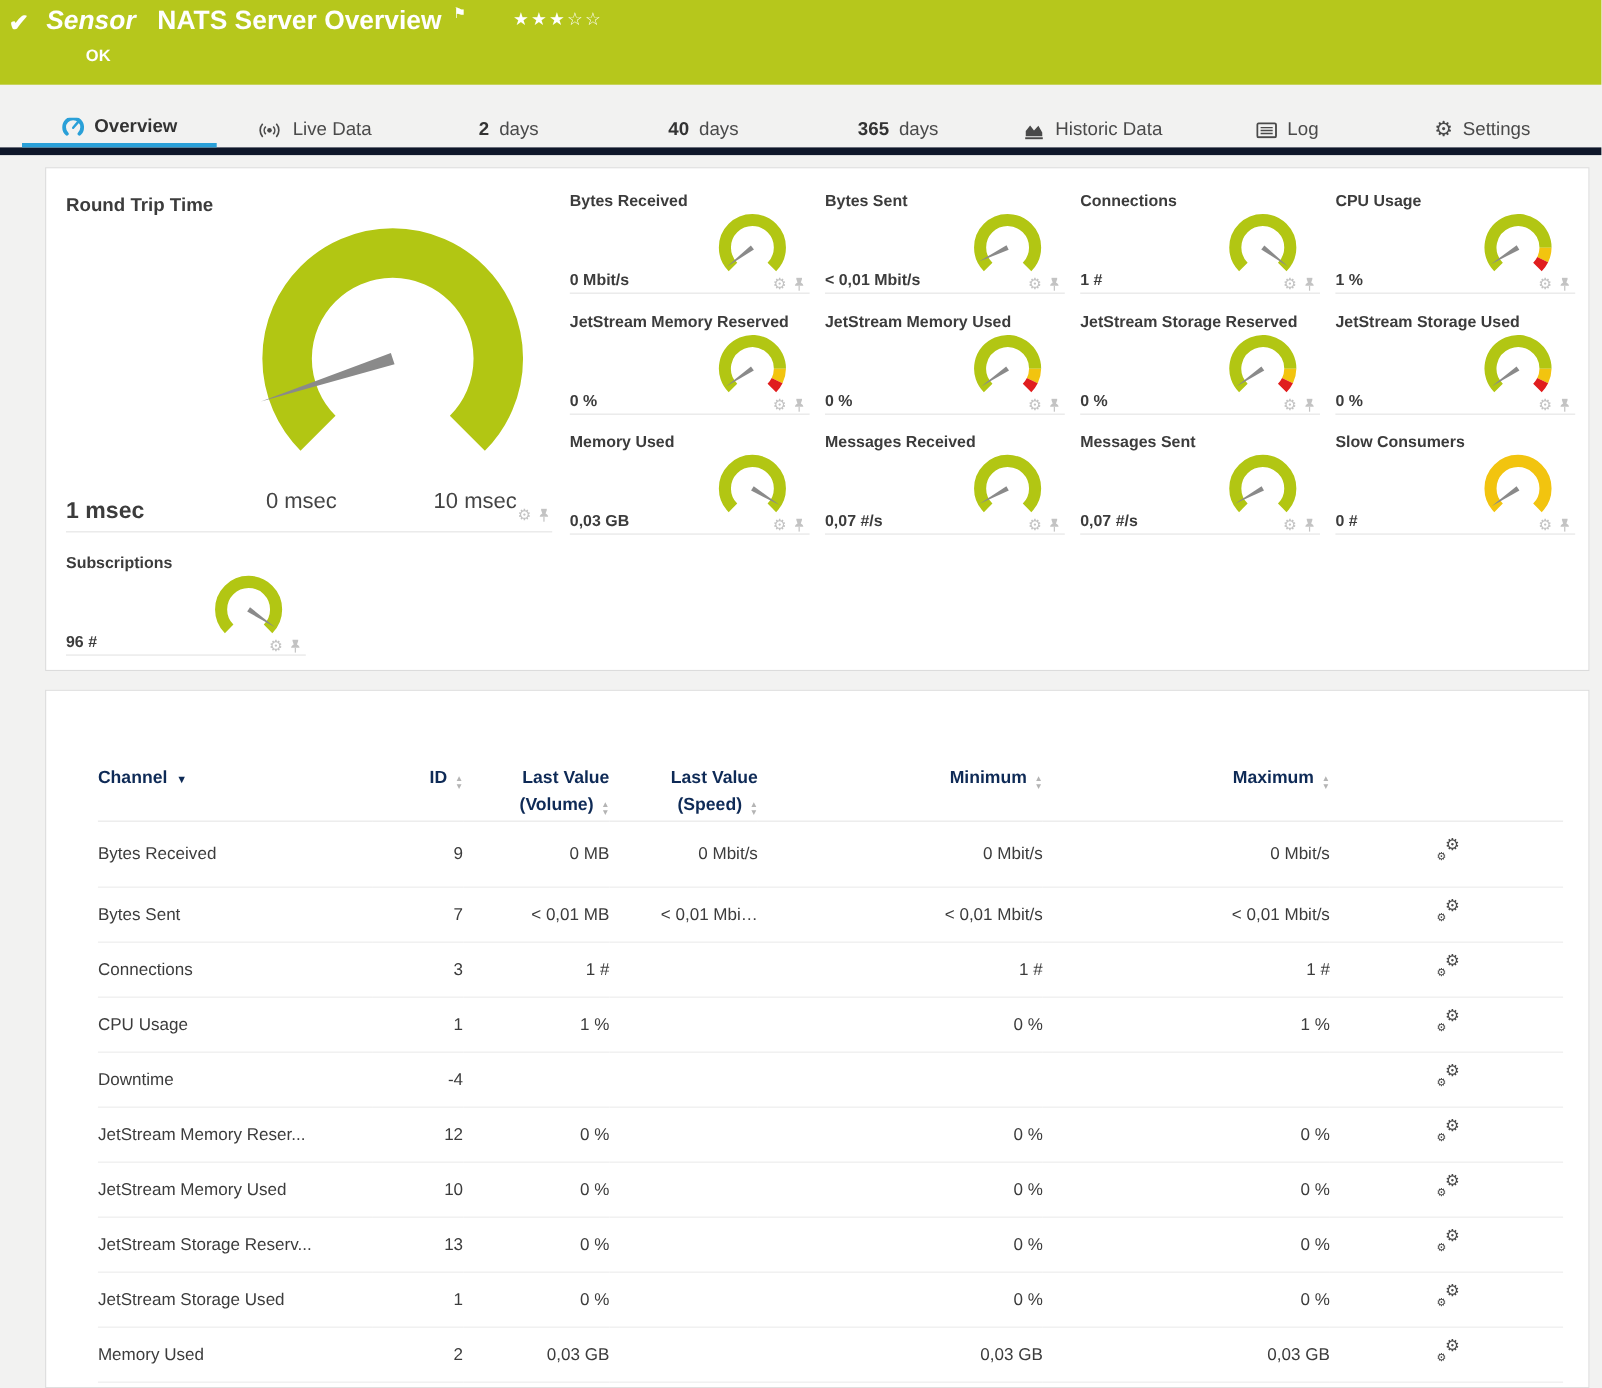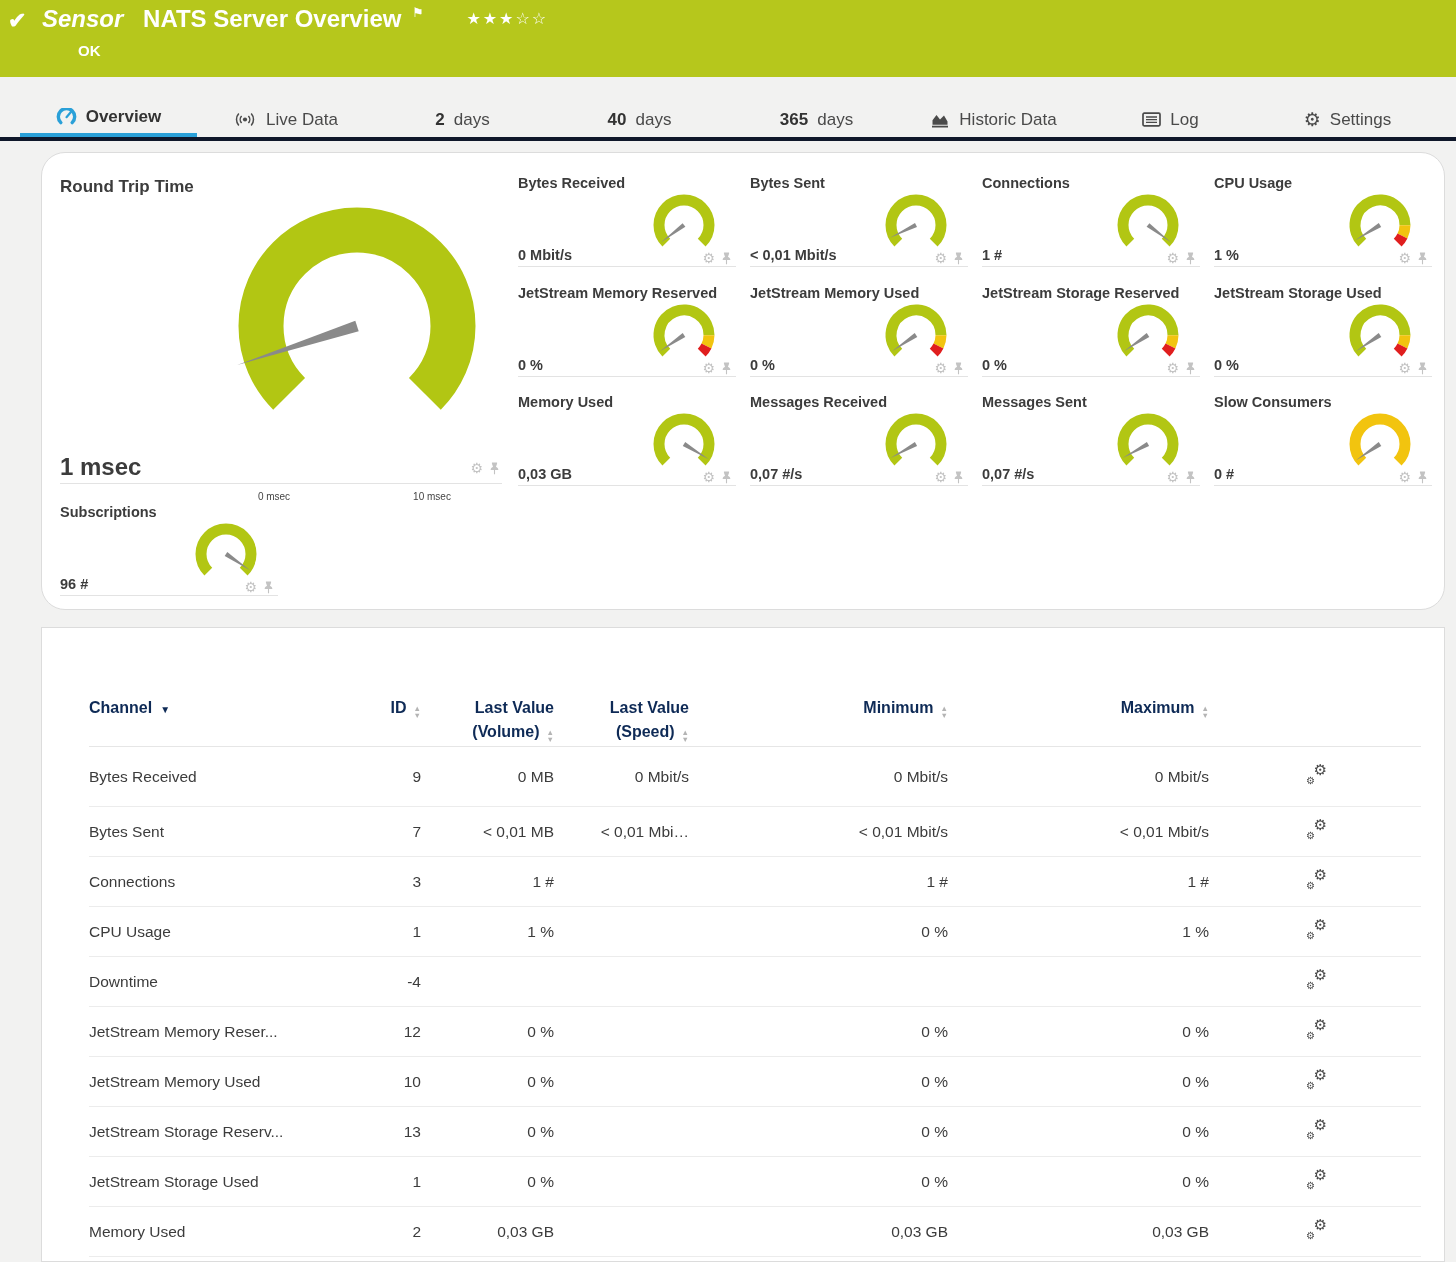--- a/index.html
+++ b/index.html
@@ -11,42 +11,42 @@
   .check  { position:absolute; left:8px; top:8px; font-size:22px; font-weight:bold; }
   .sensor-line { position:absolute; left:42px; top:5px; font-size:24px; white-space:nowrap; }
   .sensor-type { font-style:italic; font-weight:600; margin-right:13px; }
   .sensor-title{ font-weight:bold; }
   .flag   { font-size:13px; position:relative; top:-10px; margin-left:4px; font-weight:normal; }
   .stars  { margin-left:36px; font-size:16px; letter-spacing:2px; position:relative; top:-3px; }
   .status-ok { position:absolute; left:78px; top:42px; font-size:15px; font-weight:bold; }
 
   
   .tabbar { position:absolute; left:0; top:100px; width:1456px; height:41px; display:flex;
-            padding:0 20px; border-bottom:4px solid #0f172a; }
+            padding:0 20px; border-bottom:7px solid #0f172a; }
   .tab { flex:1; display:flex; align-items:center; justify-content:center; gap:9px;
          font-size:17px; color:#4a4a4a; cursor:pointer; padding-top:2px; }
   .tab b { font-weight:bold; color:#333; }
   .tab.active { border-bottom:4px solid #2aa0d8; font-weight:bold; color:#333; padding-top:0; }
   .ticon { display:flex; align-items:center; }
   .uglyph { font-style:normal; color:#4a4a4a; }
 
   
   .card { position:absolute; background:#fff; border:1px solid #dcdcdc; }
-  .card-gauges { left:41px; top:152px; width:1404px; height:458px;border-radius:24px; }
+  .card-gauges { left:41px; top:152px; width:1404px; height:458px; }
   .card-table  { left:41px; top:627px; width:1404px; height:635px; overflow:hidden; }
 
   
   .main-gauge { position:absolute; left:18px; top:16px; width:442px; height:315px;
                 border-bottom:1px solid #e3e3e3; }
   .mg-title { position:absolute; left:0; top:8px; font-size:17px; font-weight:bold; color:#3c3c3c; }
   .mg-svg   { position:absolute; left:147px; top:22px; }
   .mg-min, .mg-max { position:absolute; top:276px; transform:translateX(-50%);
-                     font-size:10px; color:#444; white-space:nowrap;margin-top:46px; }
+                     font-size:20px; color:#444; white-space:nowrap; }
   .mg-min { left:214px; } .mg-max { left:372px; }
-  .mg-value { position:absolute; left:0; top:284px; font-size:24px; font-weight:bold; color:#3c3c3c; }
+  .mg-value { position:absolute; left:0; top:284px; font-size:21px; font-weight:bold; color:#3c3c3c; }
   .mg-icons { position:absolute; right:2px; top:292px; }
 
   
   .ggrid { position:absolute; left:476px; top:18px; width:928px; display:grid;
            grid-template-columns:repeat(4,232px); grid-template-rows:110px 109px 110px; }
   .sub-slot { position:absolute; left:18px; top:347px; width:232px; height:110px; }
   .gcell { position:relative; }
   .gcell-inner { position:absolute; left:0; top:0; right:14px; height:96px;
                  border-bottom:1px solid #e3e3e3; }
   .gtitle { position:absolute; left:0; top:4px; font-size:14.5px; font-weight:bold;

